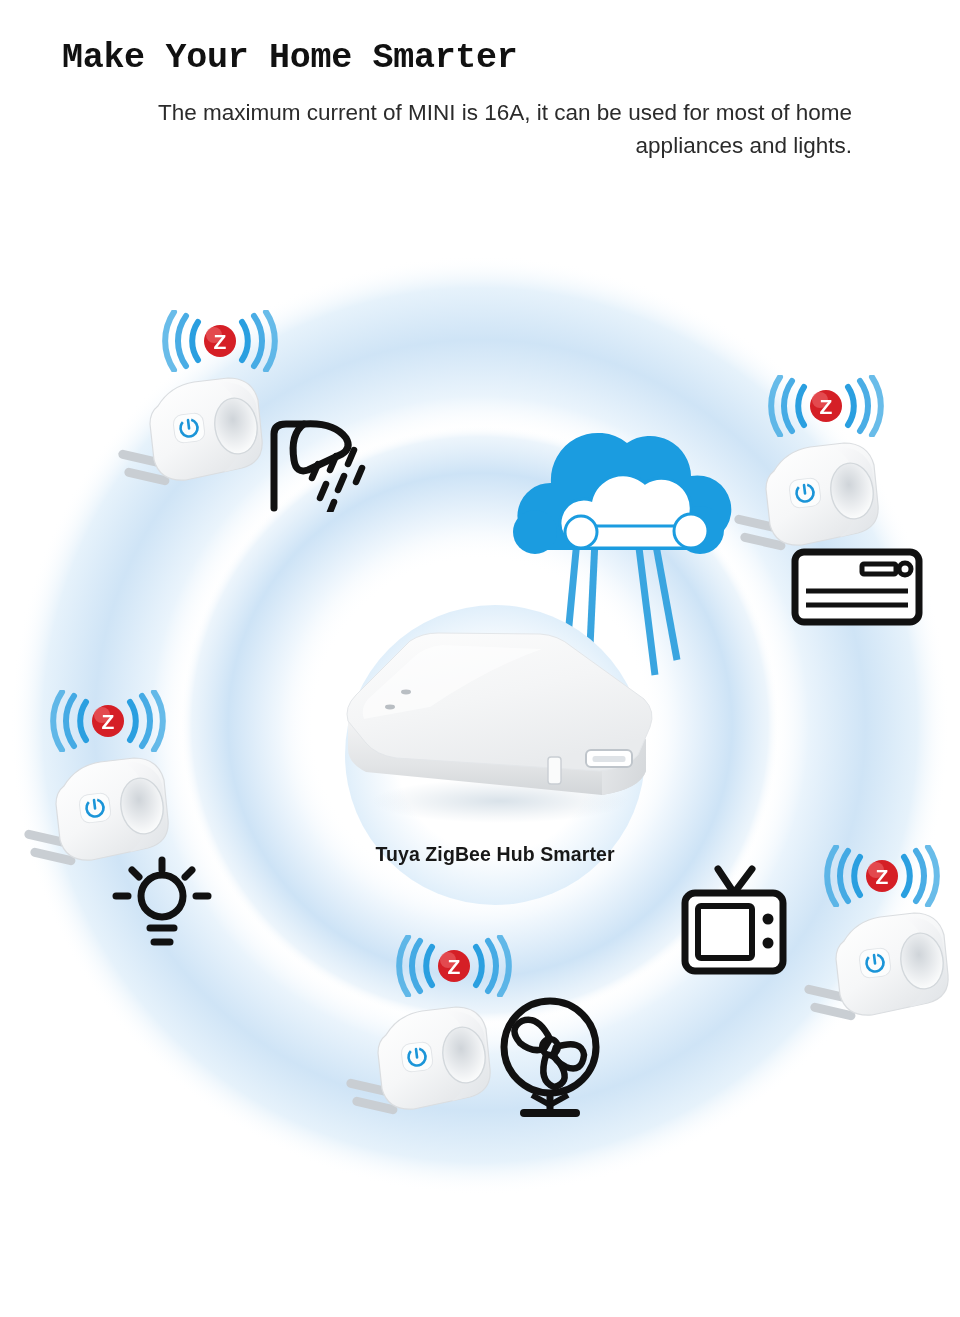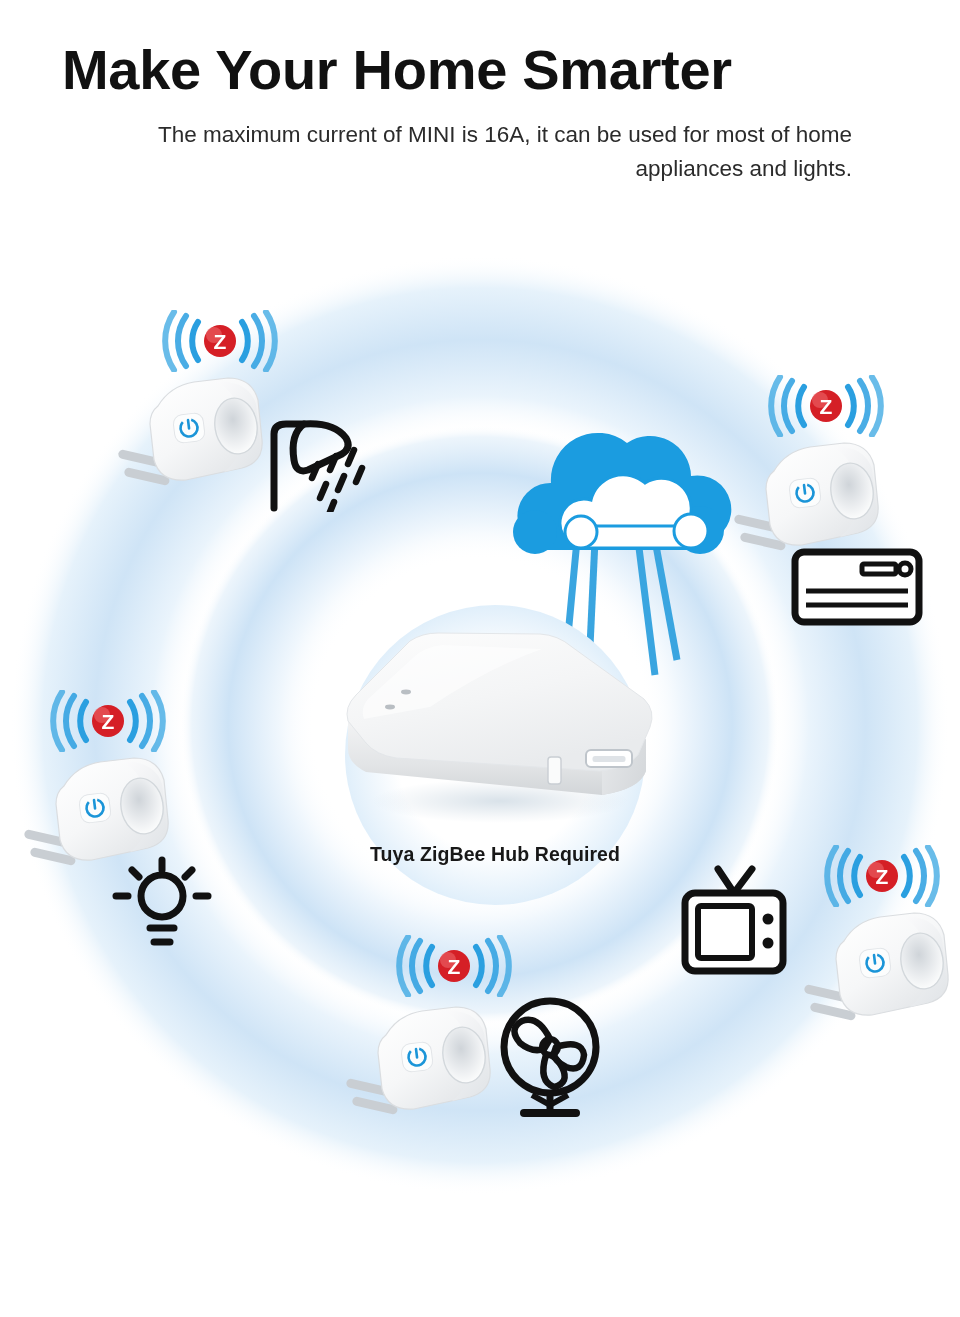--- a/index.html
+++ b/index.html
@@ -11,23 +11,23 @@
   body {
     width: 960px; height: 1317px;
     position: relative; overflow: hidden;
     font-family: "Liberation Sans", "DejaVu Sans", sans-serif;
     color: #1a1a1a;
   }
 
   
   #header { position: absolute; left: 0; top: 0; width: 960px; padding: 40px 0 0 62px; }
   #headline {
-    font-size: 56px; font-weight: 700; letter-spacing: -0.3px;
+    font-size: 35px; font-weight: 700; letter-spacing: -0.3px;
     line-height: 1.08; color: #111111; margin: 0 0 18px 0;
-    font-family: Liberation Sans, sans-serif;
+    font-family: Liberation Mono, monospace;
   }
   #subhead {
     font-size: 22.5px; font-weight: 400; line-height: 1.48;
     color: #2b2b2b; max-width: 790px; margin: 0; text-align: right;
   }
 
   
   #stage { position: absolute; left: 0; top: 255px; width: 960px; height: 1000px; }
   #rings { position: absolute; left: 0; top: 0; width: 960px; height: 960px; }
 
@@ -152,21 +152,21 @@
       <path d="M132 50 Q114 52 104 62 L58 104 Q50 114 54 124 L120 112 Q180 72 232 54 Z" fill="#ffffff" opacity=".55"></path>
 
       <ellipse cx="96" cy="97" rx="5" ry="2.4" fill="#b9bec3"></ellipse>
       <ellipse cx="80" cy="112" rx="5" ry="2.4" fill="#b9bec3"></ellipse>
 
       <rect x="238" y="162" width="13" height="27" rx="3" fill="#fafbfb" stroke="#c9ced3" stroke-width="1.4"></rect>
 
       <path d="M281 155 h36 a5 5 0 0 1 5 5 v7 a5 5 0 0 1 -5 5 h-36 a5 5 0 0 1 -5 -5 v-7 a5 5 0 0 1 5 -5 z" fill="#ffffff" stroke="#bfc5cb" stroke-width="2"></path>
       <path d="M285 161 h28 a2.5 2.5 0 0 1 2.5 2.5 v1 a2.5 2.5 0 0 1 -2.5 2.5 h-28 a2.5 2.5 0 0 1 -2.5 -2.5 v-1 a2.5 2.5 0 0 1 2.5 -2.5 z" fill="#dfe3e7"></path>
     </svg>
-    <div id="hub-caption">Tuya ZigBee Hub Required</div>
+    <div id="hub-caption">Tuya ZigBee Hub Smarter</div>
   </div>
 
   <div class="node" id="node-shower">
     <svg class="zbadge" style="left:38px; top:0;" width="140" height="62" viewBox="0 0 140 62">
       <g fill="none" stroke="#2a9fe0" stroke-width="6" stroke-linecap="round">
         <path d="M48 12 A34 34 0 0 0 48 50"></path>
           <path d="M36 6 A43 43 0 0 0 36 56" opacity=".85"></path>
         <path d="M24 2 A52 52 0 0 0 24 60" opacity=".7"></path>
         <path d="M92 12 A34 34 0 0 1 92 50"></path>
           <path d="M104 6 A43 43 0 0 1 104 56" opacity=".85"></path>

